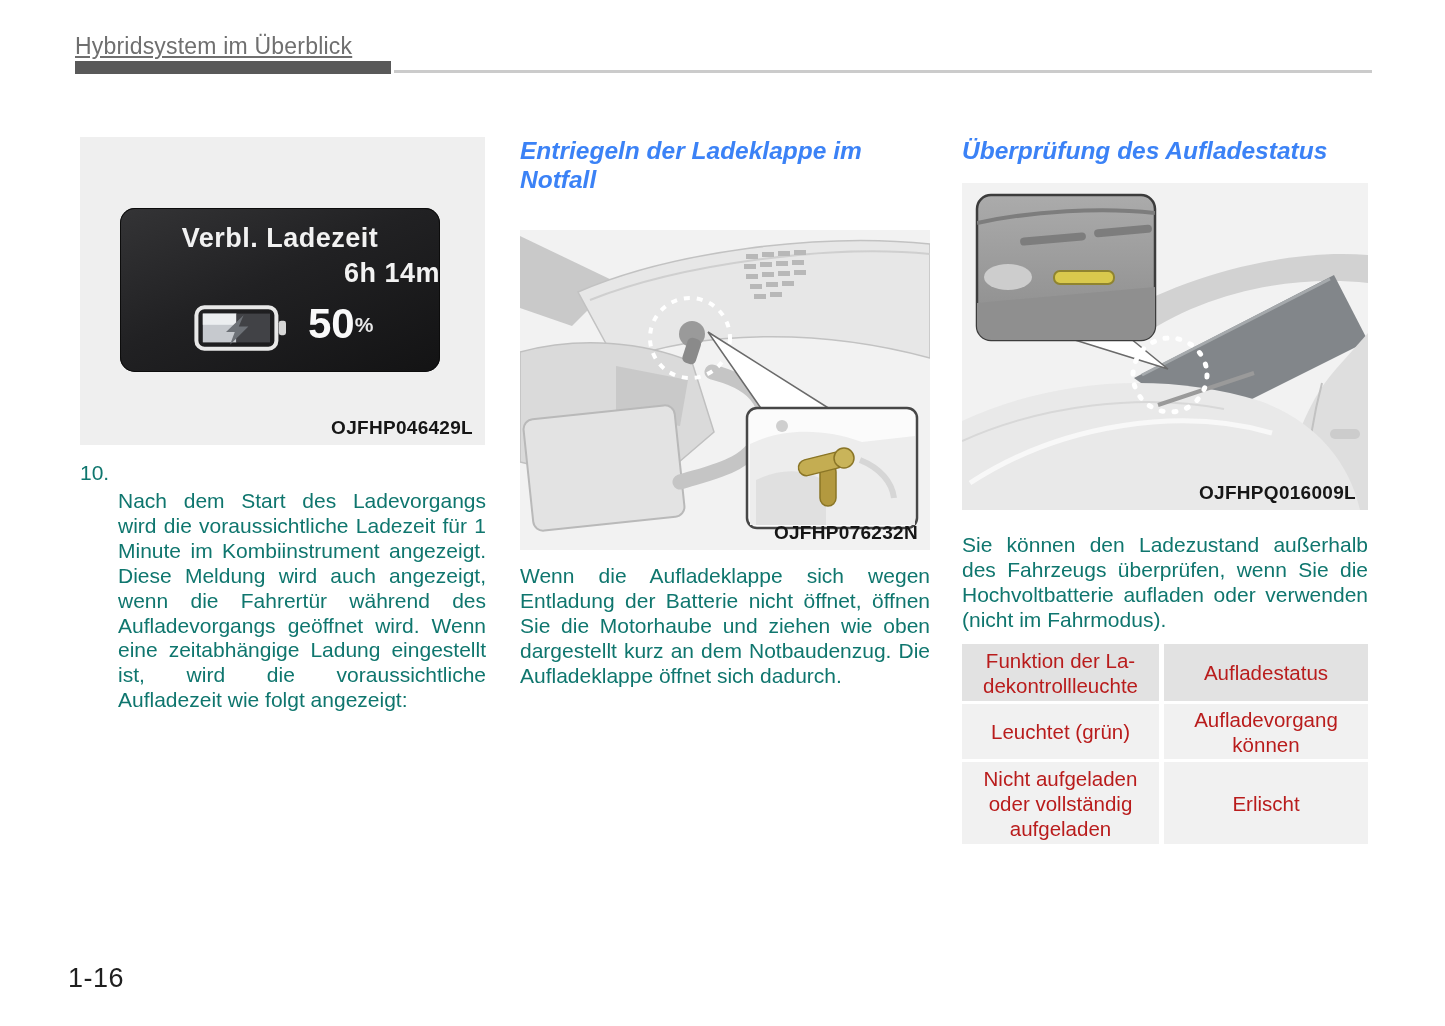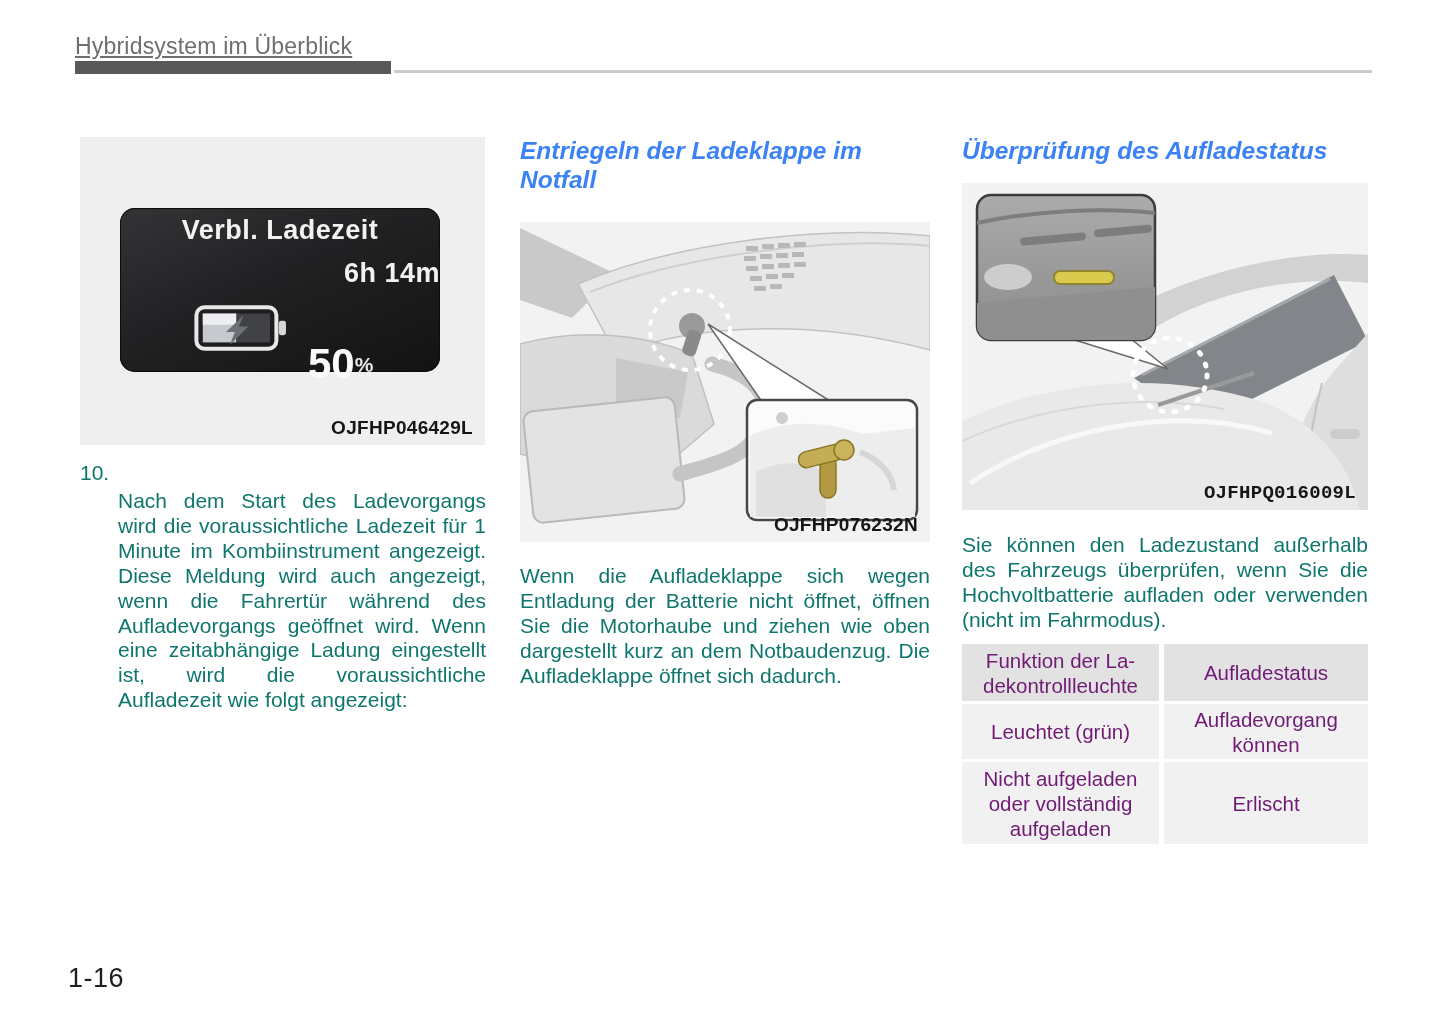--- a/index.html
+++ b/index.html
@@ -13,48 +13,48 @@
   .hdr-line{left:394px;top:70px;width:978px;height:3px;background:#cbcbcb;}
 
   
   .col-heading{font-size:24.5px;font-weight:bold;font-style:italic;color:#3b82f6;line-height:29px;}
   #h-col2{left:520px;top:136px;width:412px;}
   #h-col3{left:962px;top:136px;width:410px;}
 
   
   .figure{background:#efefef;overflow:hidden;}
   #fig1{left:80px;top:137px;width:405px;height:308px;}
-  #fig2{left:520px;top:222px;width:410px;height:320px;background:#15803d;}
-  #fig3{left:962px;top:183px;width:406px;height:327px;background:#c2410c;font-family:Liberation Mono, monospace;}
+  #fig2{left:520px;top:230px;width:410px;height:320px;background:#15803d;}
+  #fig3{left:962px;top:183px;width:406px;height:327px;background:#c2410c;}
   .img-code{position:absolute;right:12px;bottom:6px;font-size:19px;font-weight:bold;color:#161616;letter-spacing:.3px;}
 
   
   .display{position:absolute;left:40px;top:71px;width:320px;height:164px;border-radius:15px;
            background:linear-gradient(155deg,#343436 0%,#212123 45%,#131314 100%);
            box-shadow:inset 0 0 0 1px #0c0c0c;}
-  .d-title{position:absolute;top:7px;left:0;width:100%;text-align:center;
+  .d-title{position:absolute;top:15px;left:0;width:100%;text-align:center;
            font-size:27px;font-weight:bold;color:#f2f2f2;letter-spacing:.5px;}
   .d-time{position:absolute;top:50px;left:0;width:100%;text-align:right;
           font-size:27px;font-weight:bold;color:#f2f2f2;letter-spacing:.5px;}
   .d-batt{position:absolute;left:74px;top:94px;width:96px;height:52px;}
-  .d-pct{position:absolute;left:188px;top:92px;font-size:42px;font-weight:bold;color:#fafafa;margin-top:40px;}
+  .d-pct{position:absolute;left:188px;top:92px;font-size:42px;font-weight:bold;color:#fafafa;}
   .d-pct-unit{font-size:21px;font-weight:bold;vertical-align:6px;color:#e8e8e8;}
 
   
   .para{font-size:21px;line-height:24.9px;text-align:justify;color:#0f766e;}
   #p-col1{left:80px;top:461px;width:406px;display:flex;}
   #p-col1 .num{width:38px;flex:none;}
   #p-col1 .ptext{flex:1;margin-top:28px;}
   #p-col2{left:520px;top:564px;width:410px;}
   #p-col3{left:962px;top:533px;width:406px;}
 
   
   .status-table{left:962px;top:644px;width:406px;display:grid;
                 grid-template-columns:197px 204px;grid-template-rows:57px 55px 82px;
-                gap:3px 5px;font-size:20.5px;color:#701a75;}
+                gap:3px 5px;font-size:20.5px;color:#b91c1c;}
   .status-table .cell{display:flex;align-items:center;justify-content:center;
                       text-align:center;background:#f1f1f1;line-height:25px;padding:0 5px;}
   .status-table .th{background:#e2e2e2;}
 
   
   .pageno{left:68px;top:963px;font-size:27px;color:#1f1f1f;letter-spacing:.5px;}
 </style>
 </head>
 <body>
 

